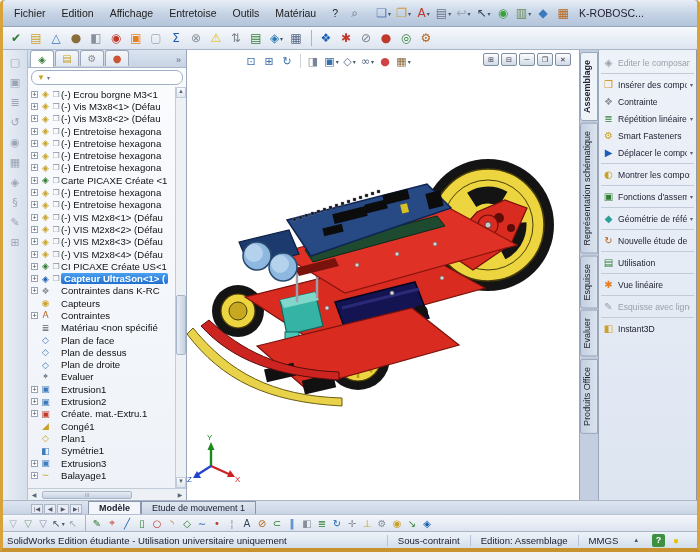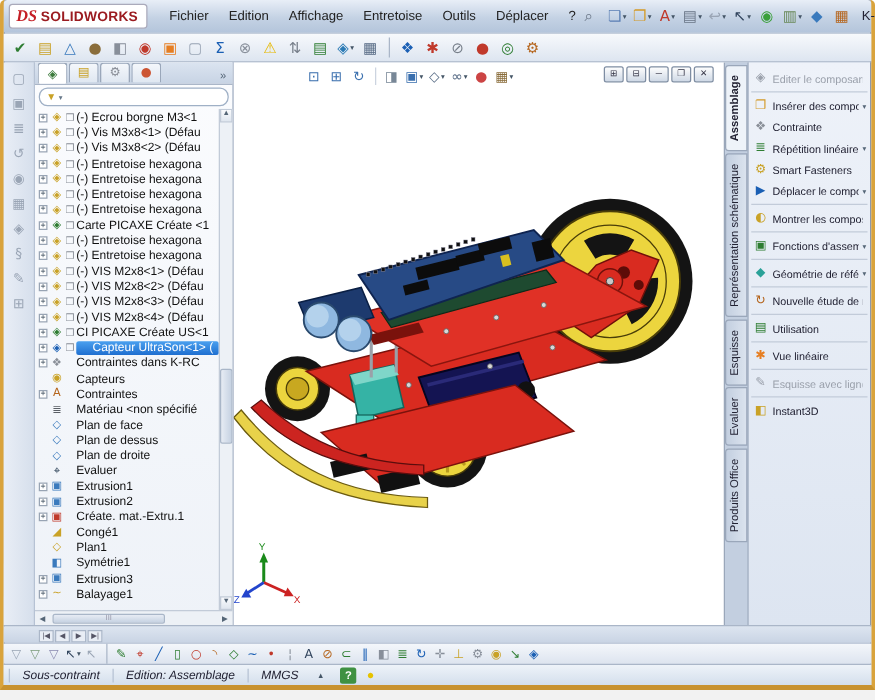--- a/index.html
+++ b/index.html
@@ -40,21 +40,21 @@
   .tree-filter .fun { color:#c9a227; font-size:8px; }
   .tree-filter .dd { color:#678; font-size:6px; }
   .tree-body { flex:1; display:flex; overflow:hidden; }
   .tree-rows { flex:1; padding:1px 0 0 2px; overflow:hidden; position:relative; }
   .trow { height:12.3px; display:flex; align-items:center; white-space:nowrap; font-size:9.6px; color:#111; }
   .tplus { width:7px; height:7px; border:1px solid #98a4b4; background:#fff; color:#345; font-size:7px; line-height:5px; text-align:center; margin:0 2px 0 1px; visibility:hidden; flex:none; }
   .trow.exp .tplus { visibility:visible; }
   .tico { width:11px; text-align:center; font-size:9px; font-family:"DejaVu Sans",sans-serif; flex:none; }
   .tico2 { width:10px; text-align:center; font-size:8px; font-family:"DejaVu Sans",sans-serif; color:#8a8f98; flex:none; }
   .tlabel { overflow:hidden; padding-right:2px; }
-  .trow.sel .tlabel { background:linear-gradient(#4aa0ef,#1f6fd0); color:#fff; border-radius:2px; padding:0 13px; }
+  .trow.sel .tlabel { background:linear-gradient(#4aa0ef,#1f6fd0); color:#fff; border-radius:2px; padding:0 3px;font-weight:bold; }
   .tree-vscroll { width:11px; background:#edf1f6; border-left:1px solid #c2cbd8; display:flex; flex-direction:column; }
   .vs-btn { height:11px; text-align:center; font-size:6px; color:#567; background:linear-gradient(#fafbfd,#dfe6ef); border:1px solid #c2cbd8; }
   .vs-track { flex:1; position:relative; }
   .vs-thumb { position:absolute; top:52%; left:0; width:100%; height:60px; background:linear-gradient(90deg,#e7ecf4,#c6d2e2); border:1px solid #a9b6c8; border-radius:2px; }
   .tree-hscroll { height:12px; background:#edf1f6; border-top:1px solid #c2cbd8; display:flex; align-items:center; }
   .hs-btn { width:12px; text-align:center; font-size:6px; color:#567; }
   .hs-thumb { width:90px; height:8px; margin-left:2px; background:linear-gradient(#e7ecf4,#c6d2e2); border:1px solid #a9b6c8; border-radius:2px; text-align:center; font-size:6px; color:#99a; line-height:7px; }
 
   
   .viewport { width:393px; background:#fff; position:relative; border-right:1px solid #9aa7ba; }
@@ -86,43 +86,39 @@
   .btab { font-size:9px; padding:1px 10px; border:1px solid #8a97aa; border-bottom:none; background:linear-gradient(#dfe7f1,#c9d4e4); color:#223; }
   .btab.act { background:#f2f5fa; font-weight:bold; }
 
   
   .sketchbar { height:17px; background:linear-gradient(#f4f7fb,#dde4ef); border-top:1px solid #b6c2d4; display:flex; align-items:center; padding:0 3px; }
   .sketchbar .tb-ic { width:15px; height:15px; font-size:10px; }
 
   
   .statusbar { height:17px; background:linear-gradient(#eef3f9,#d4dfec); border-top:1px solid #aab6c8; display:flex; align-items:center; font-size:9.6px; color:#223; padding:0 4px; }
   .sb-left { flex:1; white-space:nowrap; overflow:hidden; }
-  .sb-seg { padding:0 10px; border-left:1px solid #b6c2d4; white-space:nowrap;font-style:italic; }
+  .sb-seg { padding:0 10px; border-left:1px solid #b6c2d4; white-space:nowrap; }
   .sb-arrow { font-size:7px; color:#456; padding:0 6px; }
   .sb-help { width:13px; height:13px; background:#3f9142; color:#fff; font-size:9px; font-weight:bold; text-align:center; line-height:13px; border-radius:2px; margin:0 8px; }
   .sb-ball { color:#e6c200; font-size:10px; margin-right:14px; }
 </style>
 </head>
 <body>
 
 <div class="window">
 
   <div class="titlebar">
-    <div class="logo">
-      <span class="ds">DS</span>
-      <span class="brand">SOLIDWORKS</span>
-    </div>
     <div class="menu">
 
     <span class="menu-item">Fichier</span>
         <span class="menu-item">Edition</span>
         <span class="menu-item">Affichage</span>
         <span class="menu-item">Entretoise</span>
         <span class="menu-item">Outils</span>
-        <span class="menu-item">Déplacer</span>
+        <span class="menu-item">Matériau</span>
         <span class="menu-item">?</span>
       </div>
     <span class="tb-ic" style="color:#6a7687">⌕</span>
     <div class="qat">
 
     <span class="tb-ic">
           <b style="font-weight: normal; color: rgb(90, 127, 181);">❏</b>
           <small class="dd">▾</small>
         </span>
         <span class="tb-ic">
@@ -819,20 +815,25 @@
   </div>
 
   <div class="bottom-tabs">
     <span class="tabnav">
 
     <span>|◀</span>
         <span>◀</span>
         <span>▶</span>
         <span>▶|</span>
       </span>
+    <span style="display:flex">
+
+    <span class="btab act">Modèle</span>
+        <span class="btab">Etude de mouvement 1</span>
+      </span>
   </div>
 
   <div class="sketchbar">
 
   <span class="tb-ic">
         <b style="font-weight: normal; color: rgb(154, 165, 181);">▽</b>
         <small class="dd"></small>
       </span>
       <span class="tb-ic">
         <b style="font-weight: normal; color: rgb(122, 154, 122);">▽</b>
@@ -939,20 +940,21 @@
         <b style="font-weight: normal; color: rgb(46, 125, 50);">↘</b>
         <small class="dd"></small>
       </span>
       <span class="tb-ic">
         <b style="font-weight: normal; color: rgb(26, 95, 180);">◈</b>
         <small class="dd"></small>
       </span>
     </div>
 
   <div class="statusbar">
+    <span class="sb-left">SolidWorks Edition étudiante - Utilisation universitaire uniquement</span>
     <span class="sb-seg">Sous-contraint</span>
     <span class="sb-seg">Edition: Assemblage</span>
     <span class="sb-seg">MMGS</span>
     <span class="sb-arrow">▴</span>
     <span class="sb-help">?</span>
     <span class="sb-ball">●</span>
   </div>
 </div>
 <div class="below-window"></div>
 

